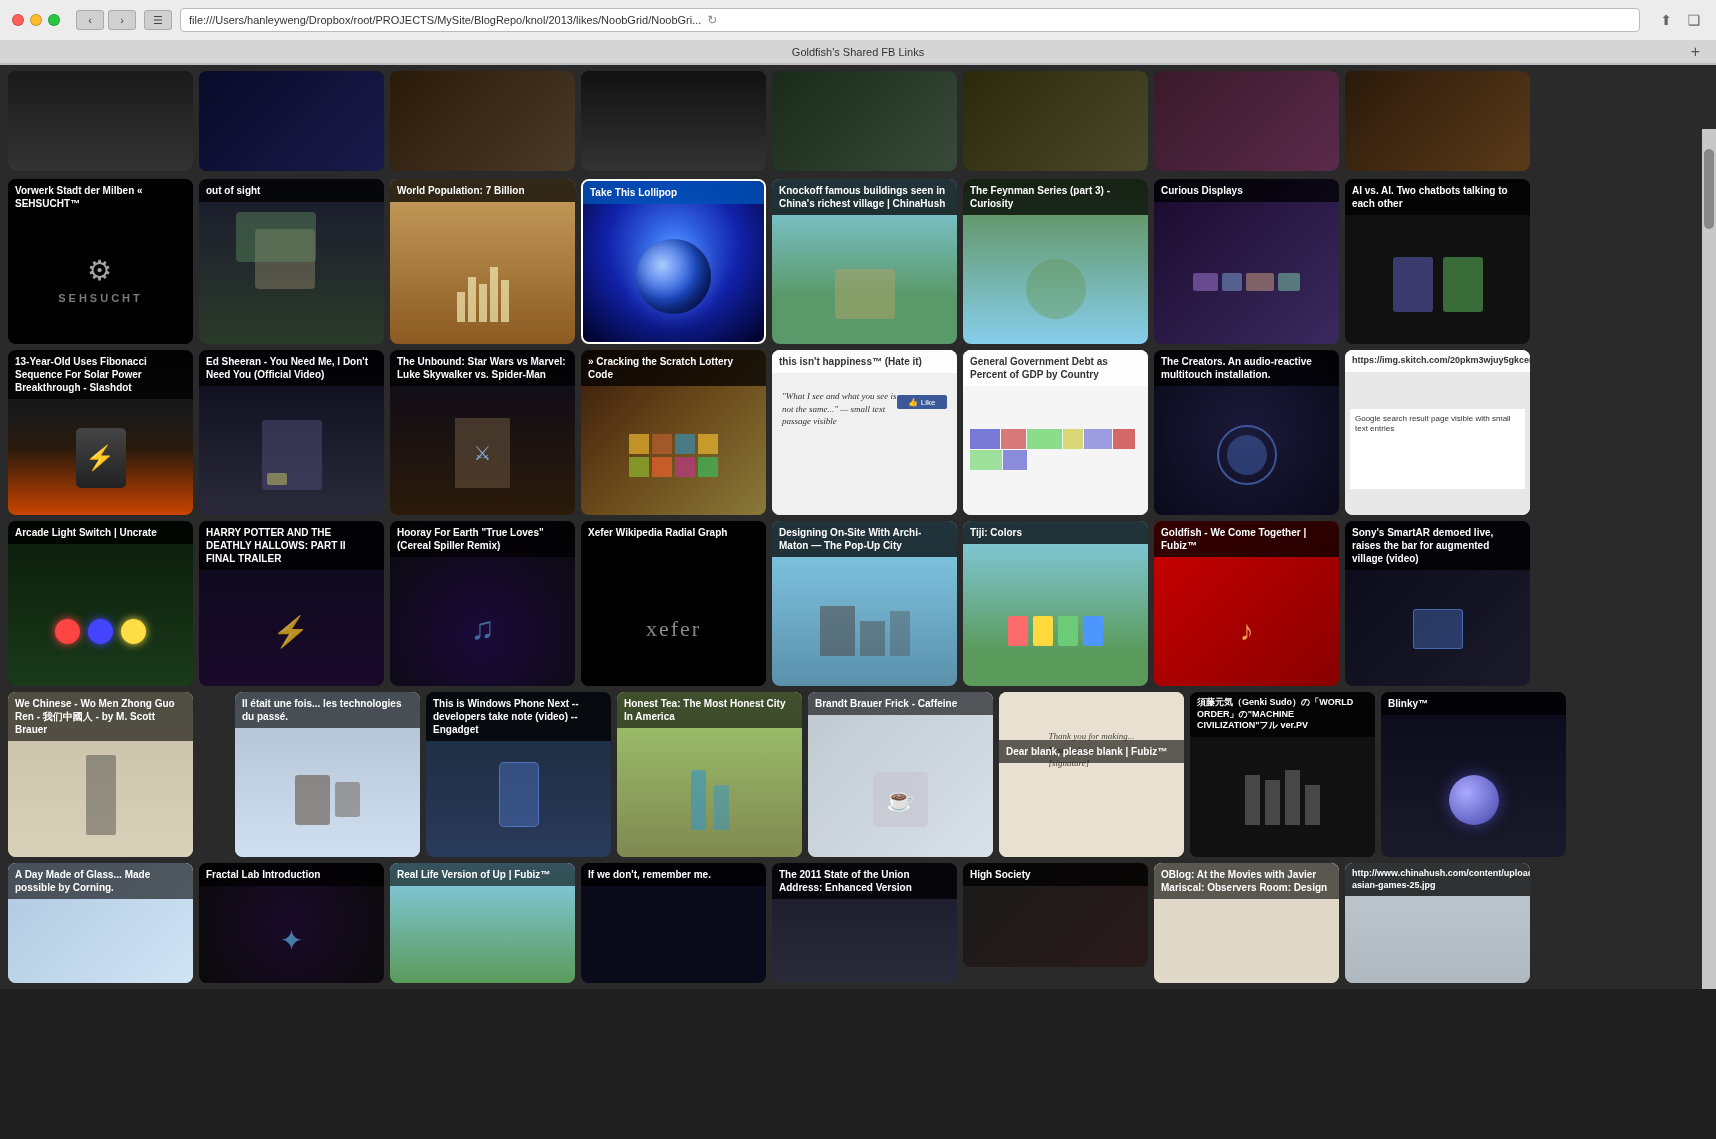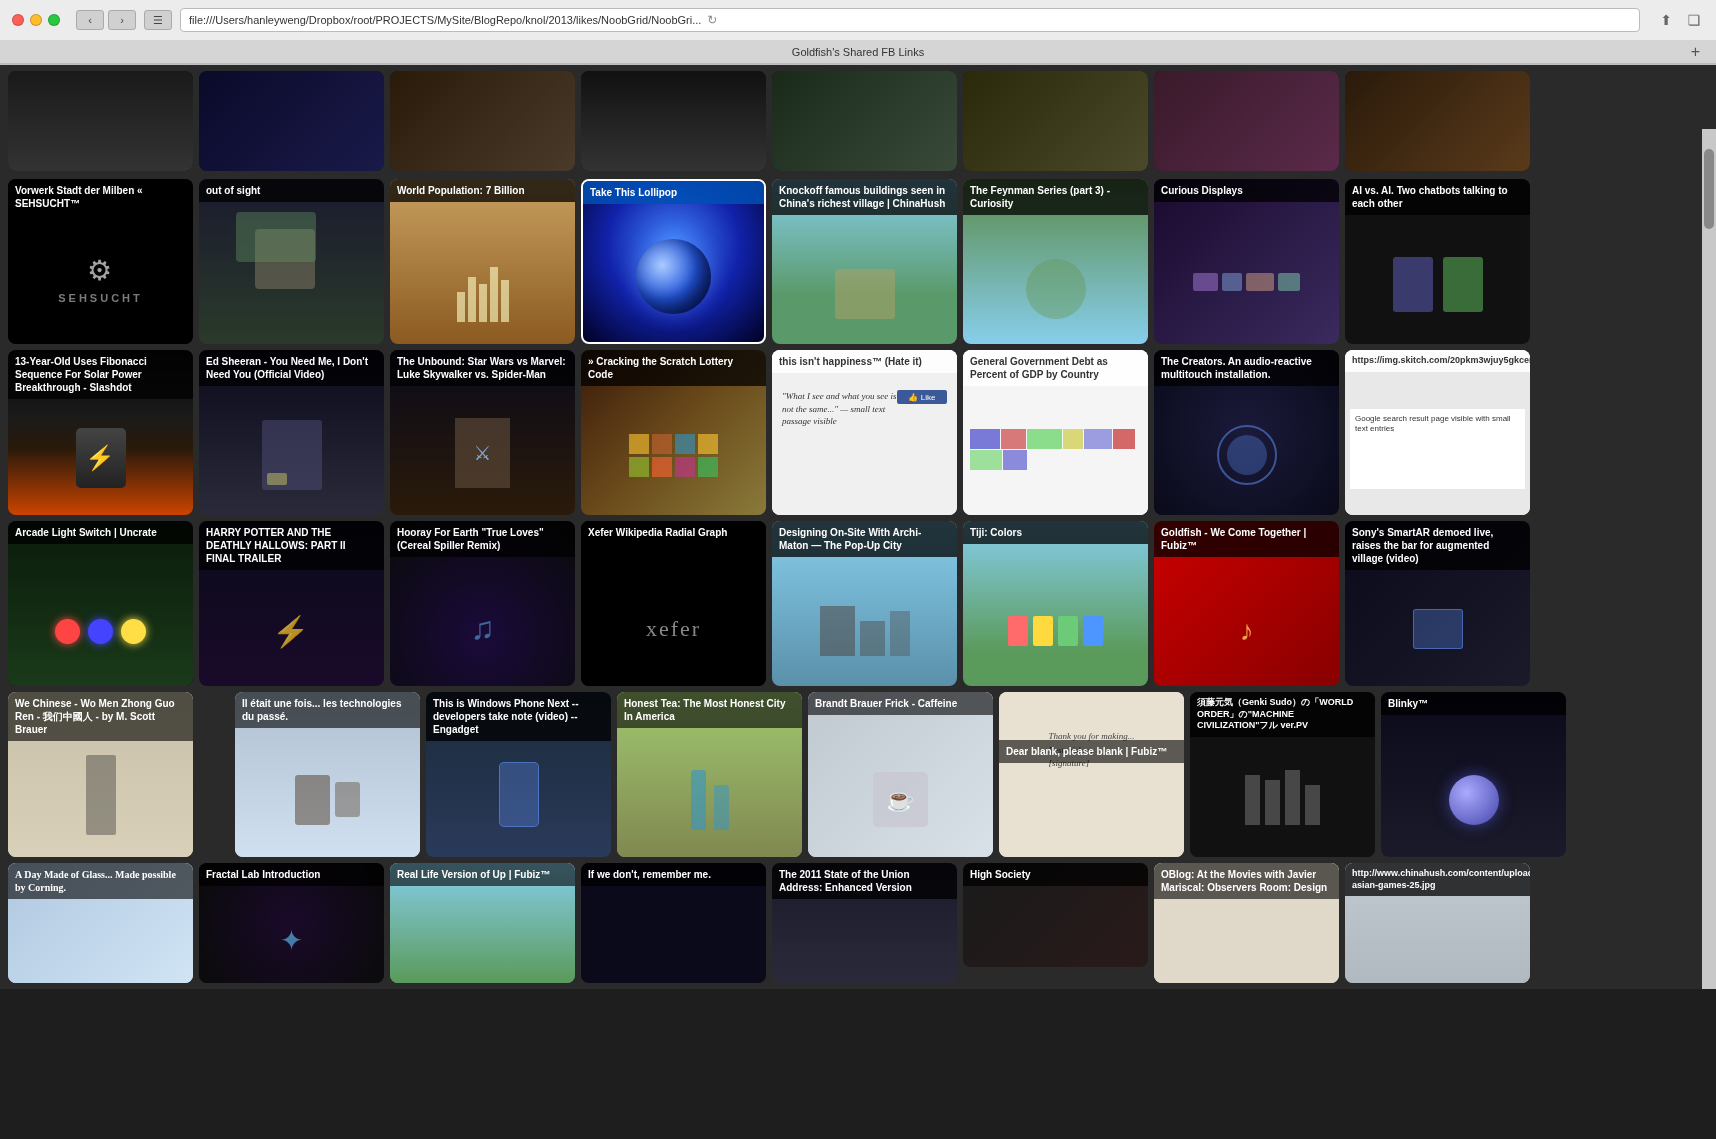--- a/index.html
+++ b/index.html
@@ -382,21 +382,21 @@
               <div style="width:20px;height:20px;background:rgba(200,50,150,0.6);"></div>
               <div style="width:20px;height:20px;background:rgba(50,200,100,0.6);"></div>
             </div>
           </div>
         </div>
 
         <div class="grid-item" style="background:#f0f0f0;">
           <div class="grid-item-title" style="background:rgba(255,255,255,0.85); color:#333;">this isn't happiness™ (Hate it)</div>
           <div class="thumb-fill" style="padding-top:35px; background:#f0f0f0; align-items:flex-start; padding:40px 10px 10px;">
             <div style="font-size:9px; color:#333; line-height:1.4; font-family:Georgia,serif; font-style:italic;">"What I see and what you see is not the same..." — small text passage visible</div>
-            <div style="display:flex; gap:3px; border-radius:7px;">
+            <div style="display:flex; gap:3px; margin-top:5px;border-radius:7px;">
               <div style="width:50px; height:14px; background:#3b5998; border-radius:2px; display:flex; align-items:center; justify-content:center; font-size:8px; color:white;">👍 Like</div>
             </div>
           </div>
         </div>
 
         <div class="grid-item" style="background:#f5f5f5;">
           <div class="grid-item-title" style="background:rgba(255,255,255,0.85); color:#333;">General Government Debt as Percent of GDP by Country</div>
           <div class="thumb-fill" style="padding-top:35px; background:#f5f5f5; padding:38px 5px 5px;">
 
             <div style="display:flex; flex-wrap:wrap; gap:1px; padding:2px;">
@@ -575,21 +575,21 @@
           <div class="grid-item-title">Blinky™</div>
           <div class="thumb-fill" style="padding-top:35px; justify-content:center; align-items:center;">
             <div style="width:50px; height:50px; border-radius:50%; background: radial-gradient(circle at 35% 35%, #aaaaff, #4444aa); margin-top:15px; box-shadow:0 0 15px rgba(100,100,255,0.5);"></div>
           </div>
         </div>
       </div>
 
       <div class="grid-row">
 
         <div class="grid-item" style="background: linear-gradient(135deg, #c0d8f0, #e0eef8); height:120px;">
-          <div class="grid-item-title" style="background:rgba(0,0,0,0.6);font-family:Liberation Serif, serif;">A Day Made of Glass... Made possible by Corning.</div>
+          <div class="grid-item-title" style="background:rgba(0,0,0,0.6);">A Day Made of Glass... Made possible by Corning.</div>
           <div class="thumb-fill" style="padding-top:35px; justify-content:center; align-items:center; background: linear-gradient(135deg, #b0c8e0, #d0e4f4);">
           </div>
         </div>
 
         <div class="grid-item" style="background: linear-gradient(135deg, #0a0a1a, #1a0a2a); height:120px;">
           <div class="grid-item-title">Fractal Lab Introduction</div>
           <div class="thumb-fill" style="padding-top:35px; justify-content:center; align-items:center; background:radial-gradient(circle at 50% 50%, #1a0a2a, #0a0a0a);">
             <div style="color:rgba(100,200,255,0.6); font-size:28px;">✦</div>
           </div>
         </div>

